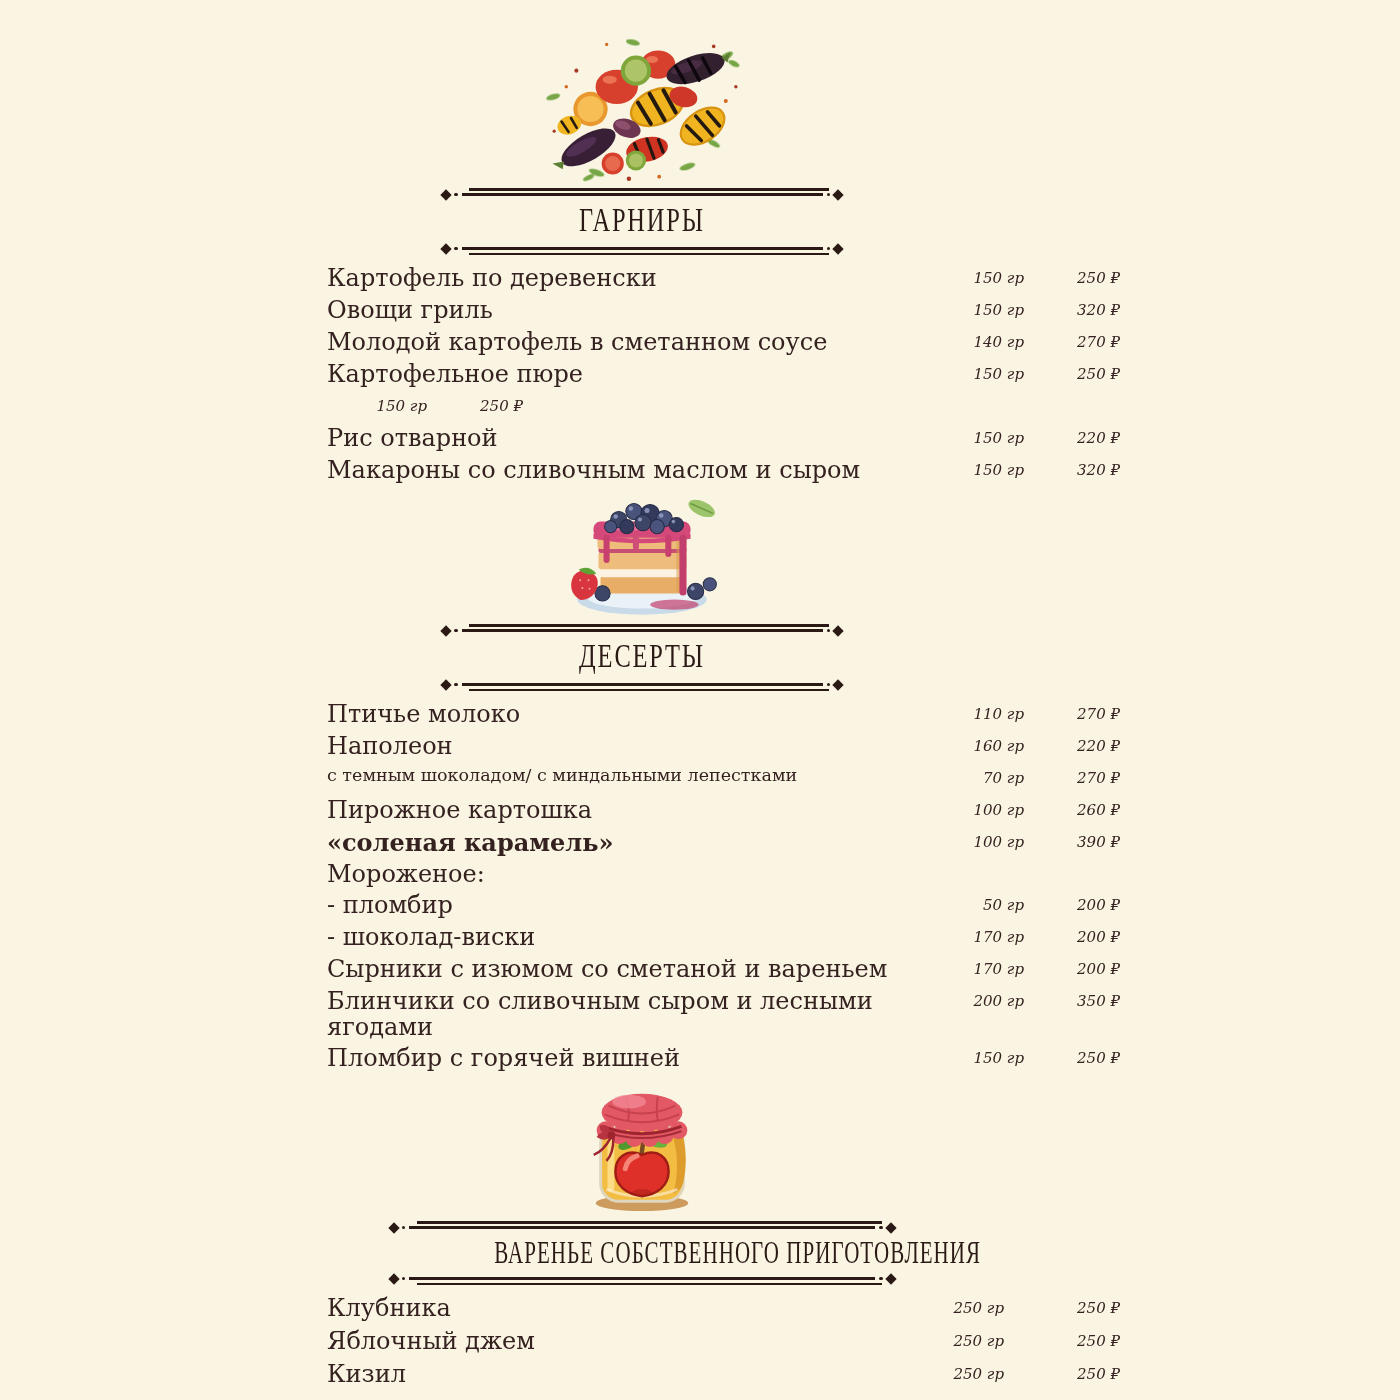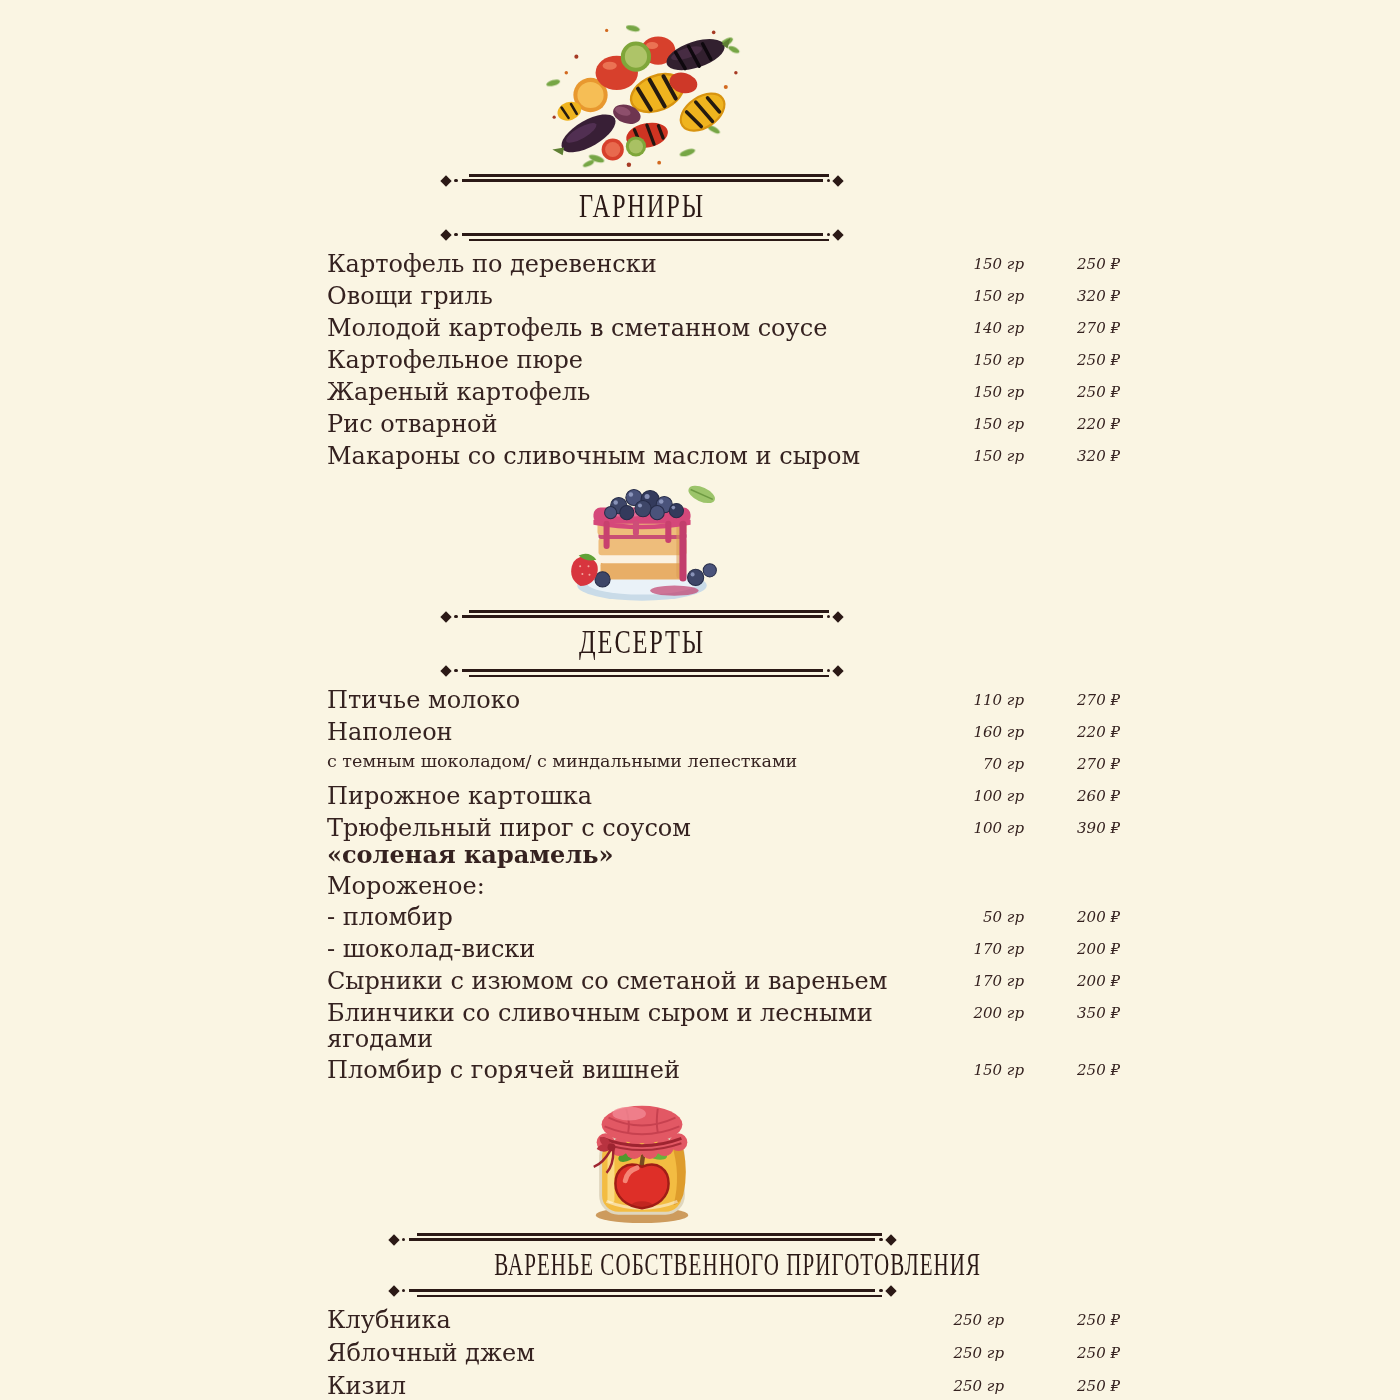--- a/index.html
+++ b/index.html
@@ -7,21 +7,21 @@
     --ink:#2B1916;
     --text:#352220;
   }
   *{margin:0;padding:0;box-sizing:border-box;}
   html,body{width:1400px;height:1400px;overflow:hidden;}
   body{
     background:var(--bg);
     font-family:"DejaVu Serif","Liberation Serif",serif;
     color:var(--text);
   }
-  .page{width:1284px;height:1400px;padding-top:20px;}
+  .page{width:1284px;height:1400px;padding-top:34px;}
 
   
   .illus{display:flex;justify-content:center;}
   .illus svg{display:block;}
 
   
   .hdr{width:400px;margin:4px auto 0;}
   .hdr-jam{width:505px;margin-top:8px;}
   .orn{position:relative;height:11px;}
   .orn-outer{position:absolute;left:27px;right:13px;height:2.5px;background:var(--ink);}
@@ -226,24 +226,20 @@
   <div class="row">
     <div class="name-block">
       <div class="name">Картофельное пюре</div>
 
     </div>
     <div class="weight">150 гр</div>
     <div class="price">250 ₽</div>
   </div>
 
   <div class="row">
-    <div class="name-block">
-      <div class="name">Жареный картофель</div>
-
-    </div>
     <div class="weight">150 гр</div>
     <div class="price">250 ₽</div>
   </div>
 
   <div class="row">
     <div class="name-block">
       <div class="name">Рис отварной</div>
 
     </div>
     <div class="weight">150 гр</div>
@@ -382,21 +378,20 @@
     <div class="name-block">
       <div class="name">Пирожное картошка</div>
 
     </div>
     <div class="weight">100 гр</div>
     <div class="price">260 ₽</div>
   </div>
 
   <div class="row">
     <div class="name-block">
-      <div class="name">Трюфельный пирог с соусом</div>
       <div class="note cont">«соленая карамель»</div>
     </div>
     <div class="weight">100 гр</div>
     <div class="price">390 ₽</div>
   </div>
 
   <div class="row">
     <div class="name-block">
       <div class="name">Мороженое:</div>
 

